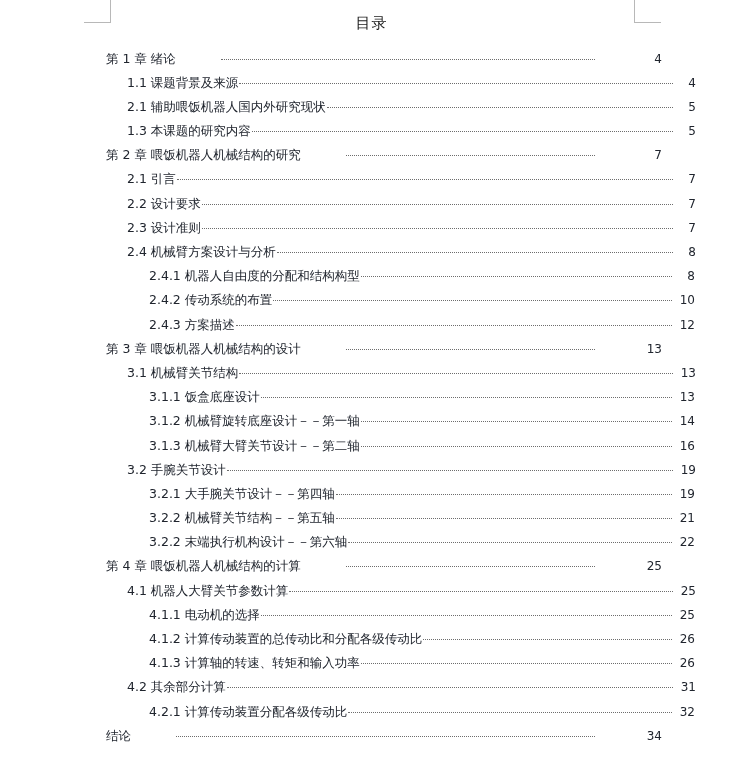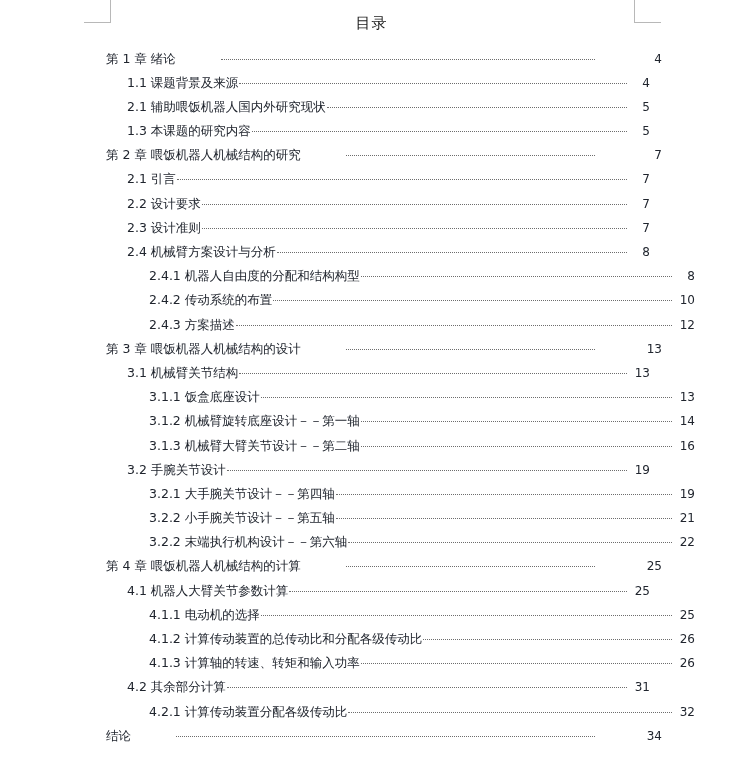--- a/index.html
+++ b/index.html
@@ -91,21 +91,21 @@
   .toc-entry .pageno {
     flex: 0 0 auto;
     text-align: right;
     font-size: 12px;
     color: #20252e;
     font-family: "DejaVu Sans", "Liberation Sans", sans-serif;
   }
 
   
   .lvl1 { padding-left: 106px; padding-right: 81px; gap: 44px; }
-  .lvl2 { padding-left: 127px; padding-right: 93px; }
+  .lvl2 { padding-left: 127px; padding-right: 47px; }
   .lvl3 { padding-left: 149px; padding-right: 48px; }
 
   .lvl1 .pageno { width: 22px; }
   .lvl2 .pageno { width: 22px; }
   .lvl3 .pageno { width: 22px; }
 </style>
 </head>
 <body>
 
 <div class="page">
@@ -205,21 +205,21 @@
         <span class="label">3.2 手腕关节设计</span>
         <span class="leader"></span>
         <span class="pageno">19</span>
       </div>
       <div class="toc-entry lvl3">
         <span class="label">3.2.1 大手腕关节设计－－第四轴</span>
         <span class="leader"></span>
         <span class="pageno">19</span>
       </div>
       <div class="toc-entry lvl3">
-        <span class="label">3.2.2 小手腕关节设计－－第五轴</span>
+        <span class="label">3.2.2 机械臂关节结构－－第五轴</span>
         <span class="leader"></span>
         <span class="pageno">21</span>
       </div>
       <div class="toc-entry lvl3">
         <span class="label">3.2.2 末端执行机构设计－－第六轴</span>
         <span class="leader"></span>
         <span class="pageno">22</span>
       </div>
       <div class="toc-entry lvl1">
         <span class="label">第 4 章  喂饭机器人机械结构的计算</span>

